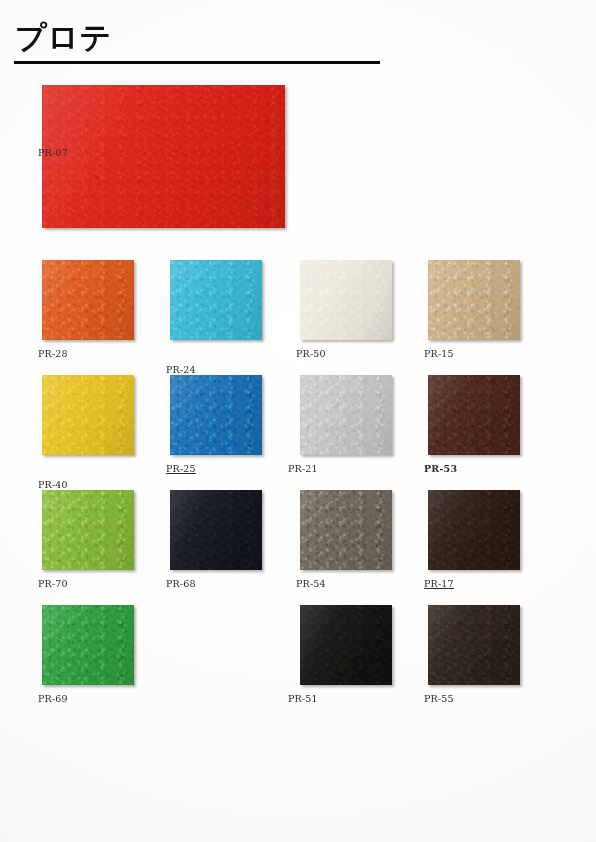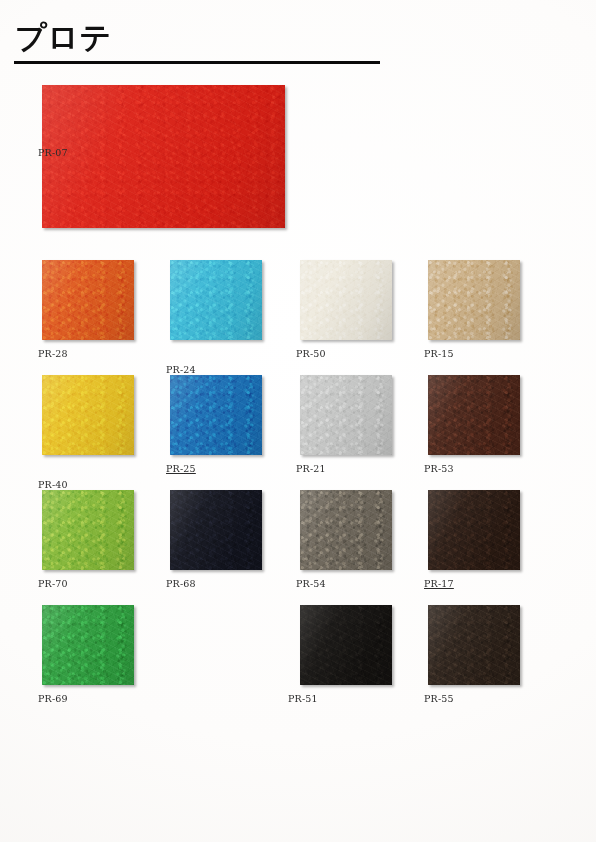--- a/index.html
+++ b/index.html
@@ -200,29 +200,29 @@
         </div>
       </div>
       <div class="swatch-label" style="left: 166px; top: 463px; text-decoration: underline;">PR-25</div>
       <div class="swatch-cell" style="left: 300px; top: 375px; width: 92px; height: 80px;">
         <div class="swatch" style="background: rgb(198, 199, 198);">
           <span class="grain"></span>
           <span class="grain2"></span>
           <span class="sheen"></span>
         </div>
       </div>
-      <div class="swatch-label" style="left: 296px; top: 463px;">PR-21</div>
+      <div class="swatch-label" style="left: 288px; top: 463px;">PR-21</div>
       <div class="swatch-cell" style="left: 428px; top: 375px; width: 92px; height: 80px;">
         <div class="swatch" style="background: rgb(74, 36, 24);">
           <span class="grain"></span>
           <span class="grain2"></span>
           <span class="sheen"></span>
         </div>
       </div>
-      <div class="swatch-label" style="left: 424px; top: 463px;">PR-53</div>
+      <div class="swatch-label" style="left: 424px; top: 463px; font-weight: bold;">PR-53</div>
       <div class="swatch-cell" style="left: 42px; top: 490px; width: 92px; height: 80px;">
         <div class="swatch" style="background: rgb(134, 185, 57);">
           <span class="grain"></span>
           <span class="grain2"></span>
           <span class="sheen"></span>
         </div>
       </div>
       <div class="swatch-label" style="left: 38px; top: 578px;">PR-70</div>
       <div class="swatch-cell" style="left: 170px; top: 490px; width: 92px; height: 80px;">
         <div class="swatch" style="background: rgb(18, 20, 30);">

